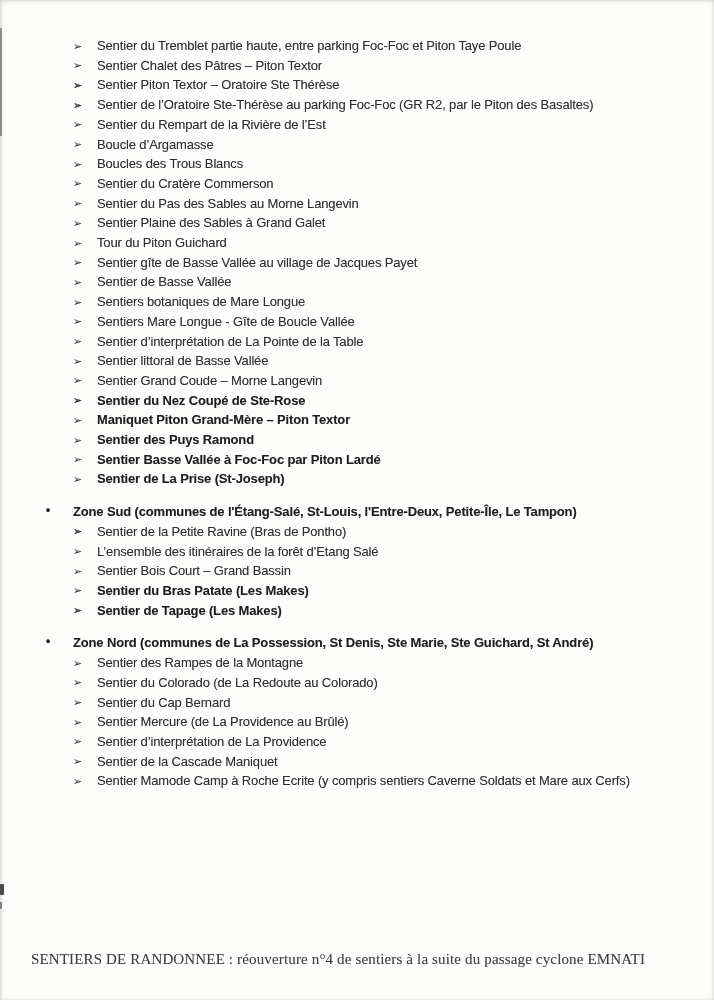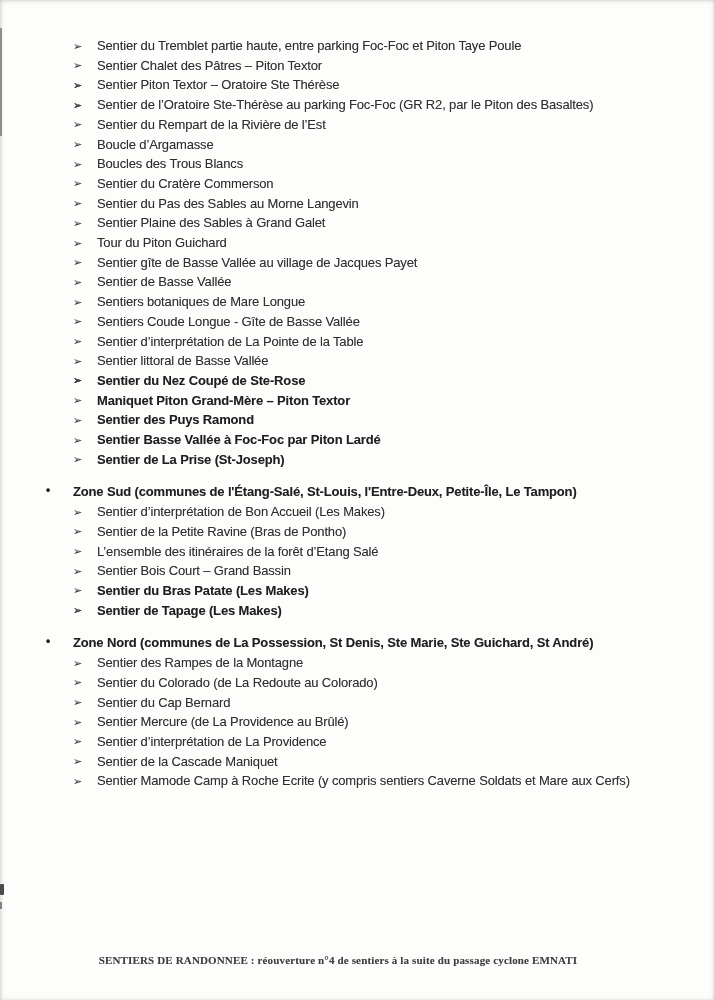--- a/index.html
+++ b/index.html
@@ -71,25 +71,24 @@
 
   .footer-wrap {
     position: absolute;
     left: 0;
     right: 38px;
     top: 950px;
     text-align: center;
   }
   .footer-text {
     font-family: "Liberation Serif", "DejaVu Serif", serif;
-    font-size: 11px;
+    font-size: 15px;
     letter-spacing: 0.15px;
     color: #3e3e3e;
     text-shadow: 0 0 0.5px rgba(60,60,60,0.3);
-    font-weight: bold;
   }
 </style>
 </head>
 <body>
 
 <div class="scan-page">
   <div class="artifact a1"></div>
   <div class="artifact a2"></div>
   <div class="artifact a3"></div>
 
@@ -103,32 +102,32 @@
       <div class="item-row"><span class="arrow">➢</span><span>Sentier du Rempart de la Rivière de l’Est</span></div>
       <div class="item-row"><span class="arrow">➢</span><span>Boucle d’Argamasse</span></div>
       <div class="item-row"><span class="arrow">➢</span><span>Boucles des Trous Blancs</span></div>
       <div class="item-row"><span class="arrow">➢</span><span>Sentier du Cratère Commerson</span></div>
       <div class="item-row"><span class="arrow">➢</span><span>Sentier du Pas des Sables au Morne Langevin</span></div>
       <div class="item-row"><span class="arrow">➢</span><span>Sentier Plaine des Sables à Grand Galet</span></div>
       <div class="item-row"><span class="arrow">➢</span><span>Tour du Piton Guichard</span></div>
       <div class="item-row"><span class="arrow">➢</span><span>Sentier gîte de Basse Vallée au village de Jacques Payet</span></div>
       <div class="item-row"><span class="arrow">➢</span><span>Sentier de Basse Vallée</span></div>
       <div class="item-row"><span class="arrow">➢</span><span>Sentiers botaniques de Mare Longue</span></div>
-      <div class="item-row"><span class="arrow">➢</span><span>Sentiers Coude Longue - Gîte de Basse Vallée</span></div>
+      <div class="item-row"><span class="arrow">➢</span><span>Sentiers Mare Longue - Gîte de Boucle Vallée</span></div>
       <div class="item-row"><span class="arrow">➢</span><span>Sentier d’interprétation de La Pointe de la Table</span></div>
       <div class="item-row"><span class="arrow">➢</span><span>Sentier littoral de Basse Vallée</span></div>
-      <div class="item-row"><span class="arrow">➢</span></div>
+      <div class="item-row"><span class="arrow">➢</span><span>Sentier Grand Coude – Morne Langevin</span></div>
       <div class="item-row"><span class="arrow">➢</span></div>
       <div class="item-row bold"><span class="arrow">➢</span><span>Sentier du Nez Coupé de Ste-Rose</span></div>
       <div class="item-row bold"><span class="arrow">➢</span><span>Maniquet Piton Grand-Mère – Piton Textor</span></div>
       <div class="item-row bold"><span class="arrow">➢</span><span>Sentier des Puys Ramond</span></div>
       <div class="item-row bold"><span class="arrow">➢</span><span>Sentier Basse Vallée à Foc-Foc par Piton Lardé</span></div>
       <div class="item-row bold"><span class="arrow">➢</span><span>Sentier de La Prise (St-Joseph)</span></div>
       <div class="zone-row"><span class="dot">•</span><span>Zone Sud (communes de l'Étang-Salé, St-Louis, l'Entre-Deux, Petite-Île, Le Tampon)</span></div>
-      <div class="item-row"><span class="arrow">➢</span><span>Sentier d’interprétation de Bon Accueil (Les Makes)</span></div>
+      <div class="item-row"><span class="arrow">➢</span></div>
       <div class="item-row"><span class="arrow">➢</span><span>Sentier de la Petite Ravine (Bras de Pontho)</span></div>
       <div class="item-row"><span class="arrow">➢</span><span>L’ensemble des itinéraires de la forêt d’Etang Salé</span></div>
       <div class="item-row"><span class="arrow">➢</span><span>Sentier Bois Court – Grand Bassin</span></div>
       <div class="item-row bold"><span class="arrow">➢</span><span>Sentier du Bras Patate (Les Makes)</span></div>
       <div class="item-row bold"><span class="arrow">➢</span></div>
       <div class="item-row bold"><span class="arrow">➢</span><span>Sentier de Tapage (Les Makes)</span></div>
       <div class="zone-row"><span class="dot">•</span><span>Zone Nord (communes de La Possession, St Denis, Ste Marie, Ste Guichard, St André)</span></div>
       <div class="item-row"><span class="arrow">➢</span><span>Sentier des Rampes de la Montagne</span></div>
       <div class="item-row"><span class="arrow">➢</span><span>Sentier du Colorado (de La Redoute au Colorado)</span></div>
       <div class="item-row"><span class="arrow">➢</span><span>Sentier du Cap Bernard</span></div>

